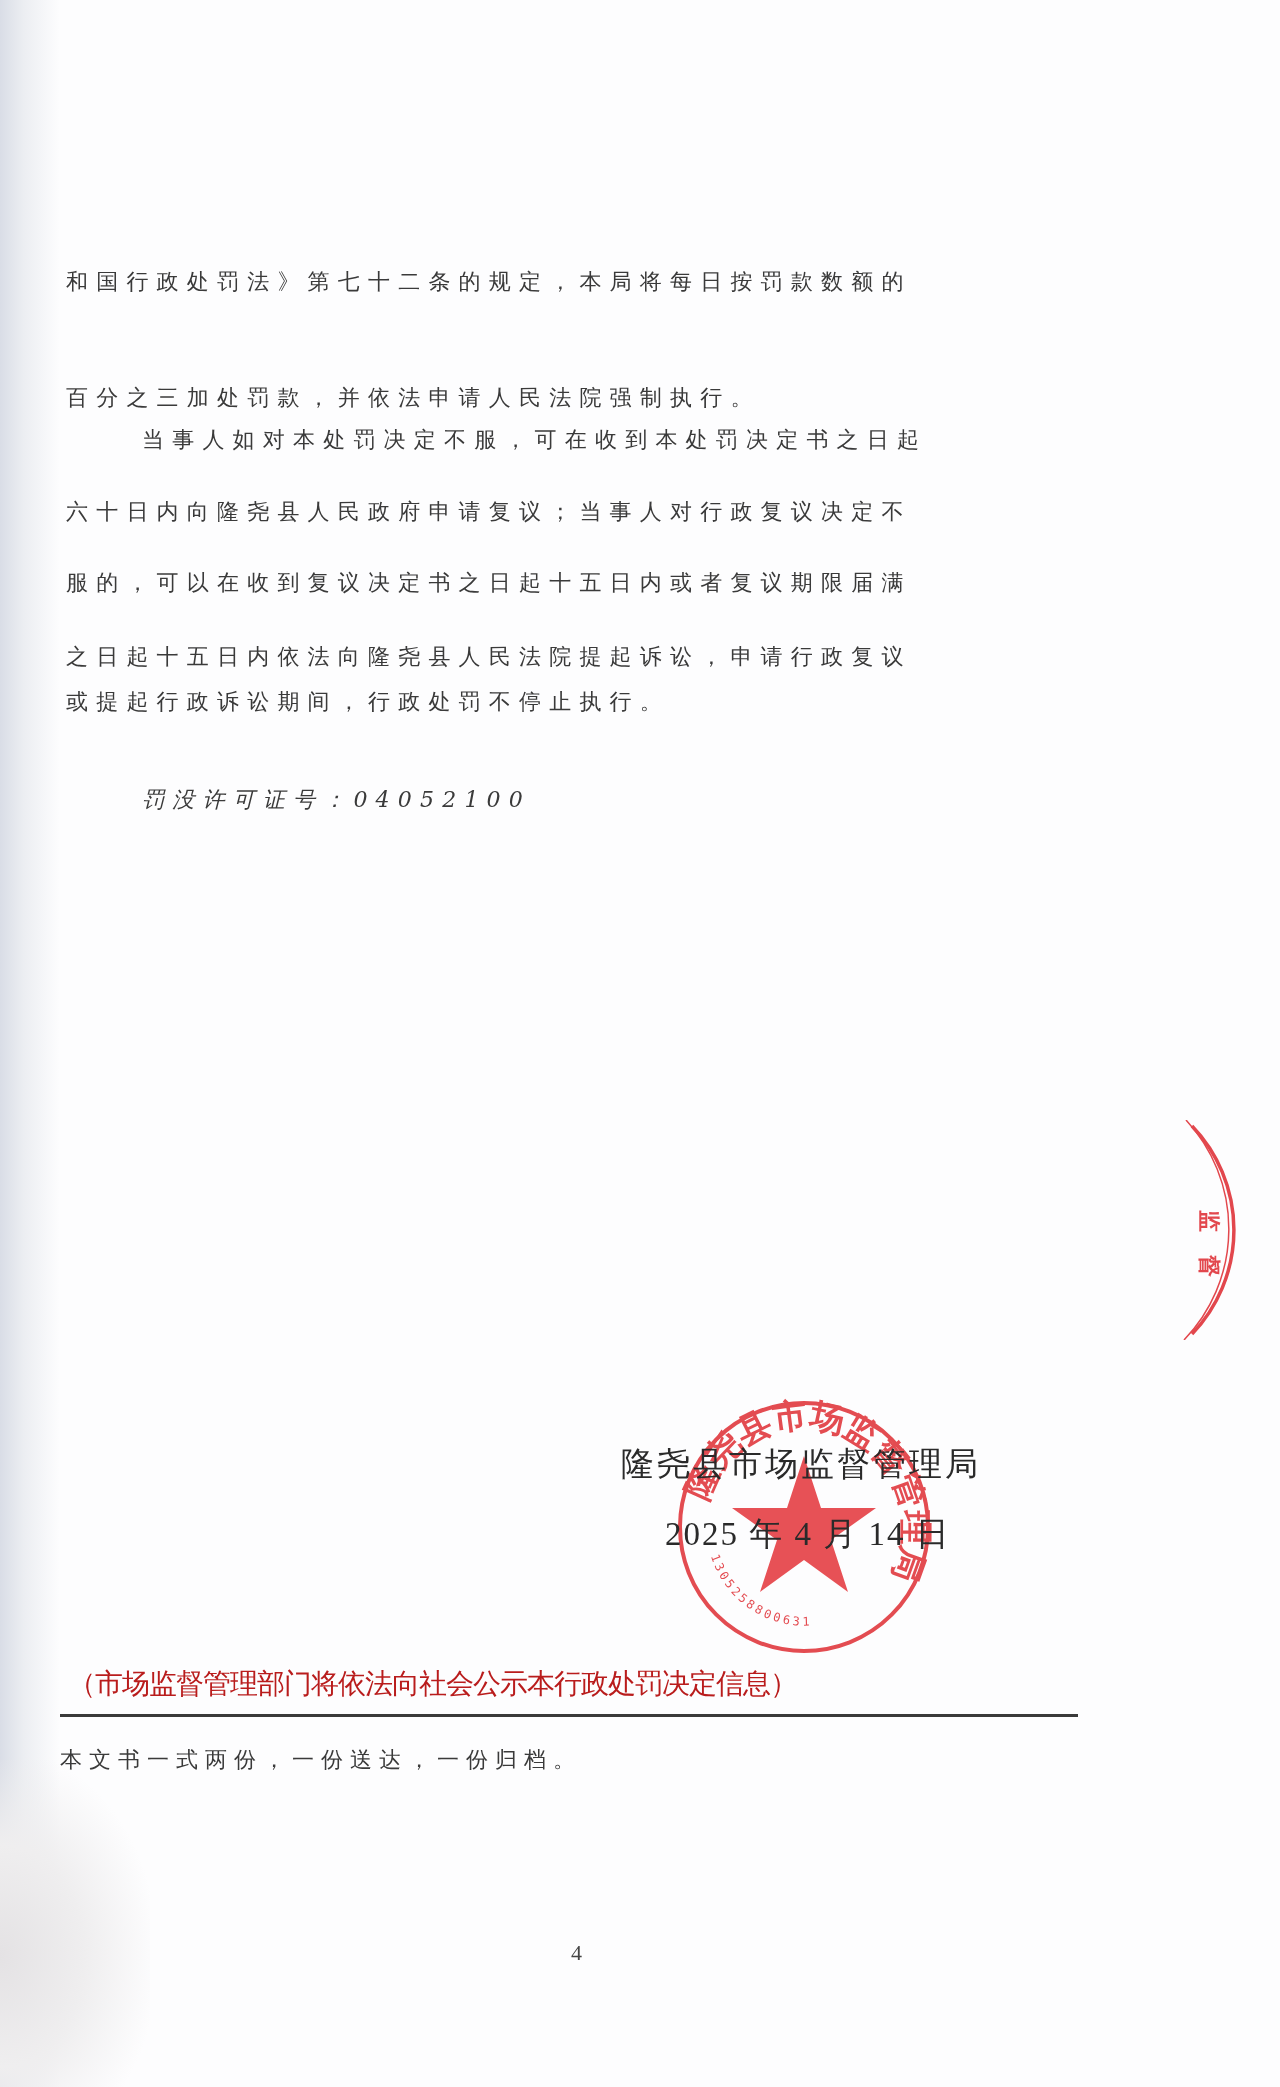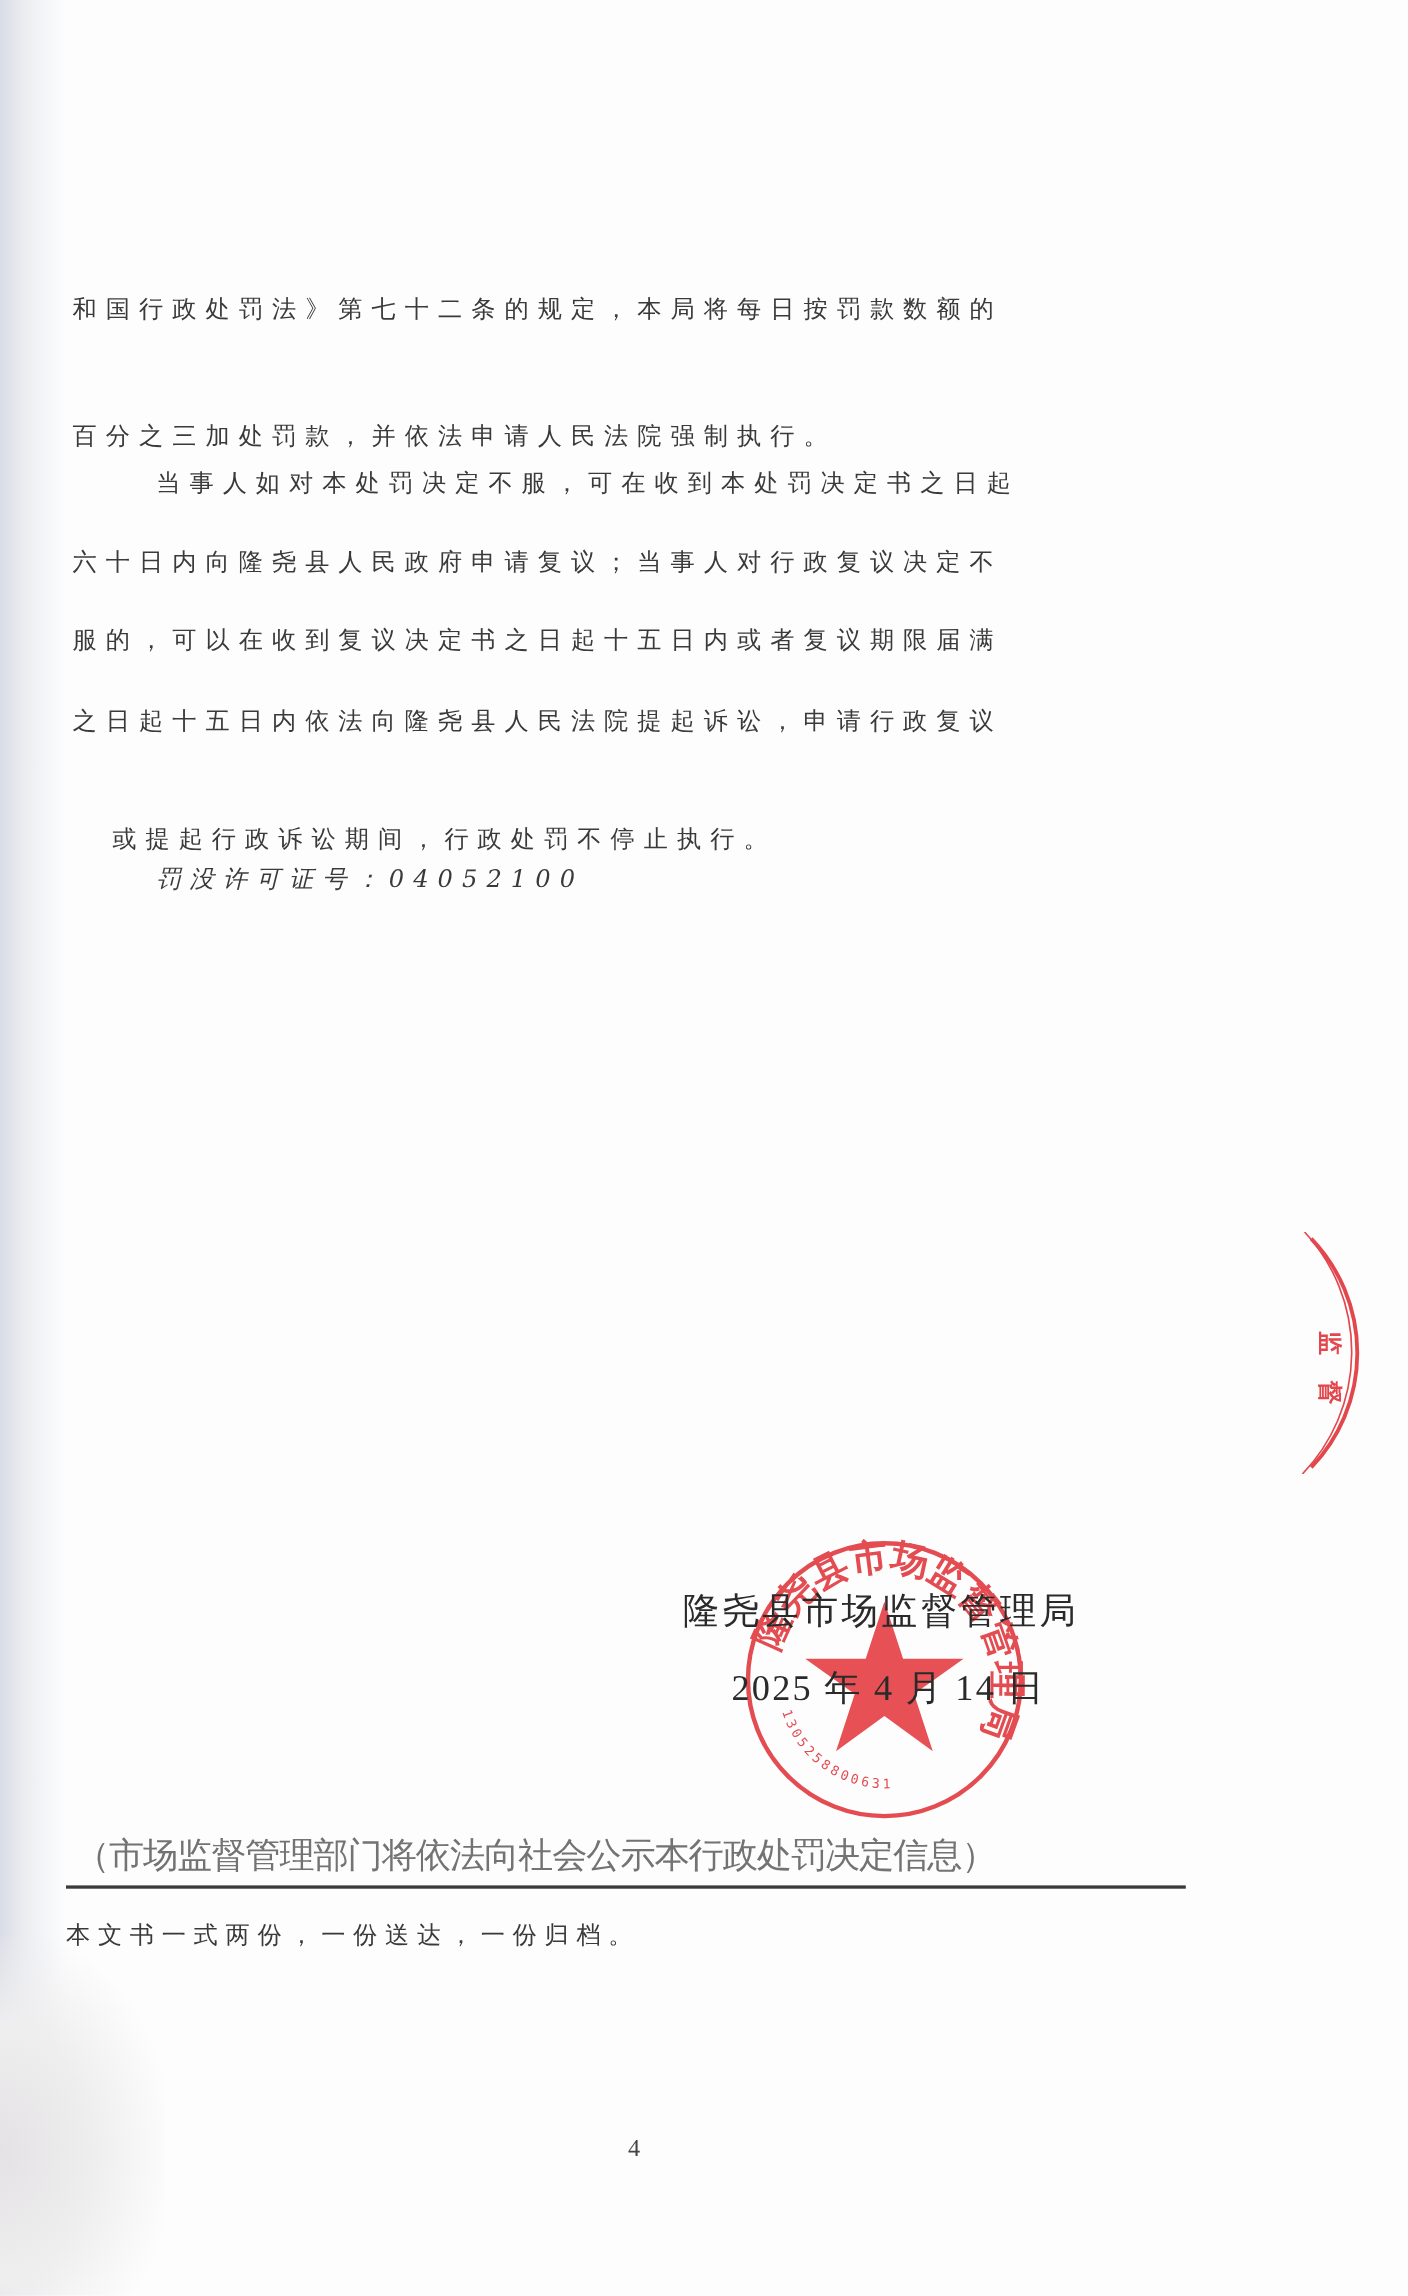--- a/index.html
+++ b/index.html
@@ -20,21 +20,21 @@
     pointer-events: none;
   }
   .line {
     position: absolute; white-space: nowrap;
     font-size: 22px; letter-spacing: 8.2px; line-height: 40px;
     color: #3a3a3a;
   }
   .notice {
     position: absolute; left: 68px; top: 1665px; white-space: nowrap;
     font-family: "DejaVu Sans", "Liberation Sans", sans-serif;
-    font-size: 32px; letter-spacing: -1px; color: #737373;
+    font-size: 28px; letter-spacing: -1px; color: #b91c1c;
   }
   .rule {
     position: absolute; left: 60px; top: 1714px; width: 1018px; height: 3px;
     background: #3a3a3a;
   }
   .signature {
     position: absolute; white-space: nowrap; font-size: 33px; color: #2a2a2a;
     font-family: "Liberation Serif", "DejaVu Serif", serif;
   }
   .page-num {
@@ -56,21 +56,21 @@
 <div class="edge-shadow"></div>
 <div class="corner-shadow"></div>
 
 <div>
   <div class="line" style="left:66px; top:262px;">和国行政处罚法》第七十二条的规定，本局将每日按罚款数额的</div>
   <div class="line" style="left:66px; top:336px;margin-top:42px;">百分之三加处罚款，并依法申请人民法院强制执行。</div>
   <div class="line" style="left:142px; top:420px;">当事人如对本处罚决定不服，可在收到本处罚决定书之日起</div>
   <div class="line" style="left:66px; top:492px;text-align:right;">六十日内向隆尧县人民政府申请复议；当事人对行政复议决定不</div>
   <div class="line" style="left:66px; top:563px;">服的，可以在收到复议决定书之日起十五日内或者复议期限届满</div>
   <div class="line" style="left:66px; top:637px;">之日起十五日内依法向隆尧县人民法院提起诉讼，申请行政复议</div>
-  <div class="line" style="left:66px; top:744px;margin-left:36px;">或提起行政诉讼期间，行政处罚不停止执行。</div>
+  <div class="line" style="left:66px; top:682px;">或提起行政诉讼期间，行政处罚不停止执行。</div>
   <div class="line" style="left:142px; top:780px;font-style:italic;">罚没许可证号：04052100</div>
 </div>
 
 <svg class="stamp" viewBox="0 0 262 262">
   <defs>
     <path id="ringPath" d="M 131,131 m -100,0 a 100,100 0 1,1 200,0 a 100,100 0 1,1 -200,0"></path>
     <path id="numPath" d="M 38,160 A 98,98 0 0,0 188,212"></path>
   </defs>
   <circle cx="131" cy="131" r="124" fill="none" stroke="#e0343a" stroke-width="4"></circle>
   <text font-family="DejaVu Sans, sans-serif" font-size="34" font-weight="bold" fill="#e0343a">

